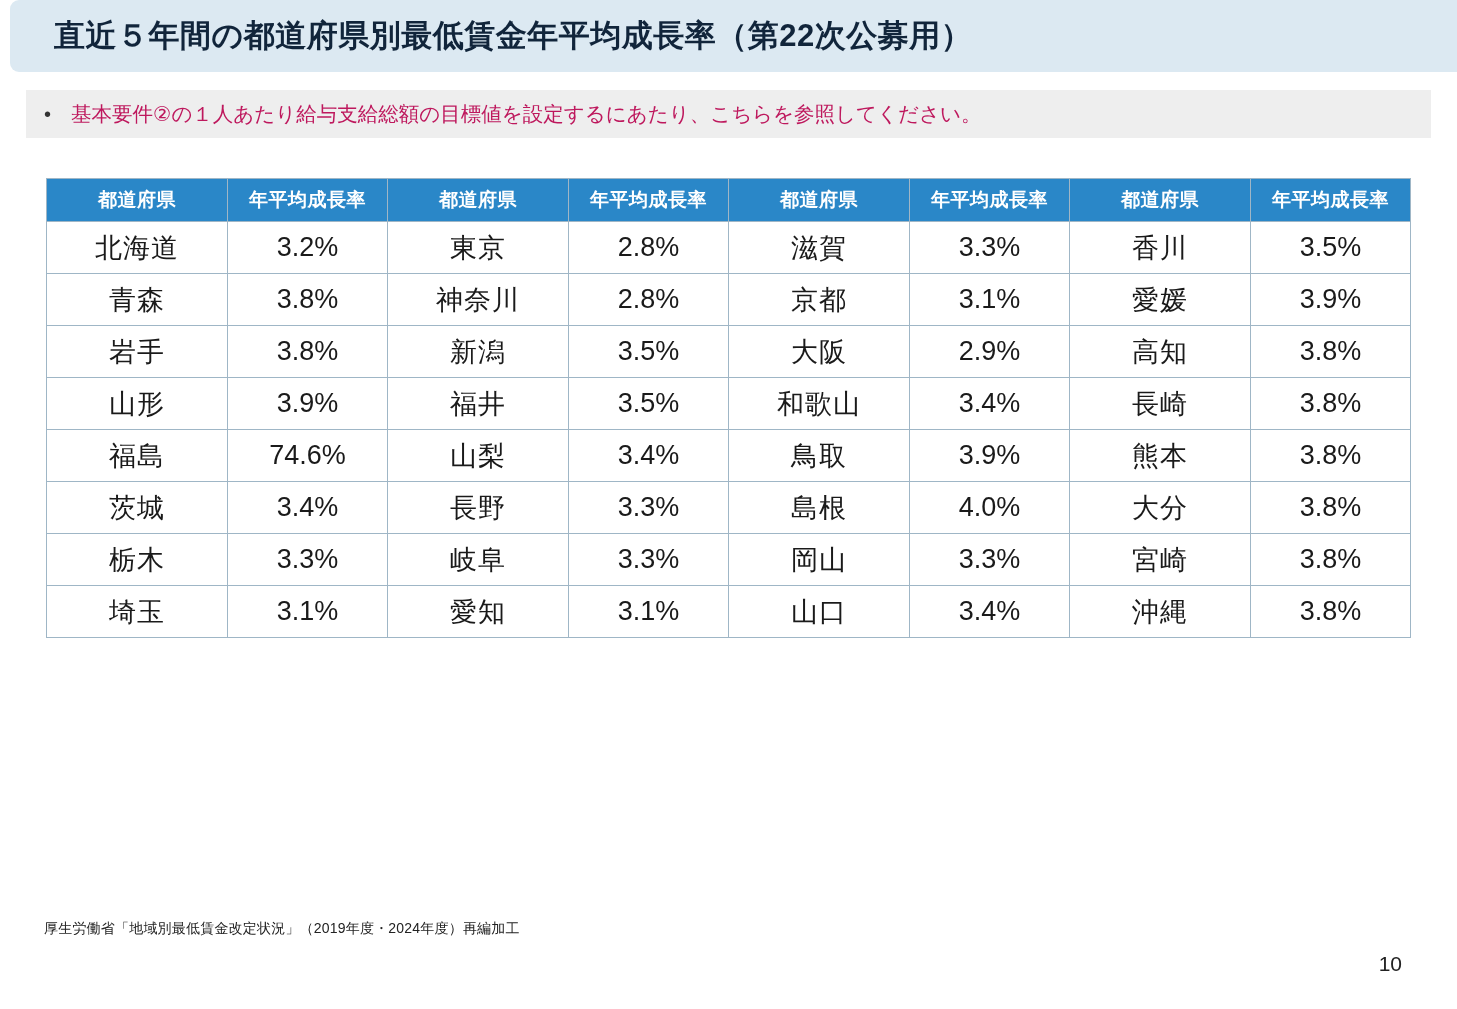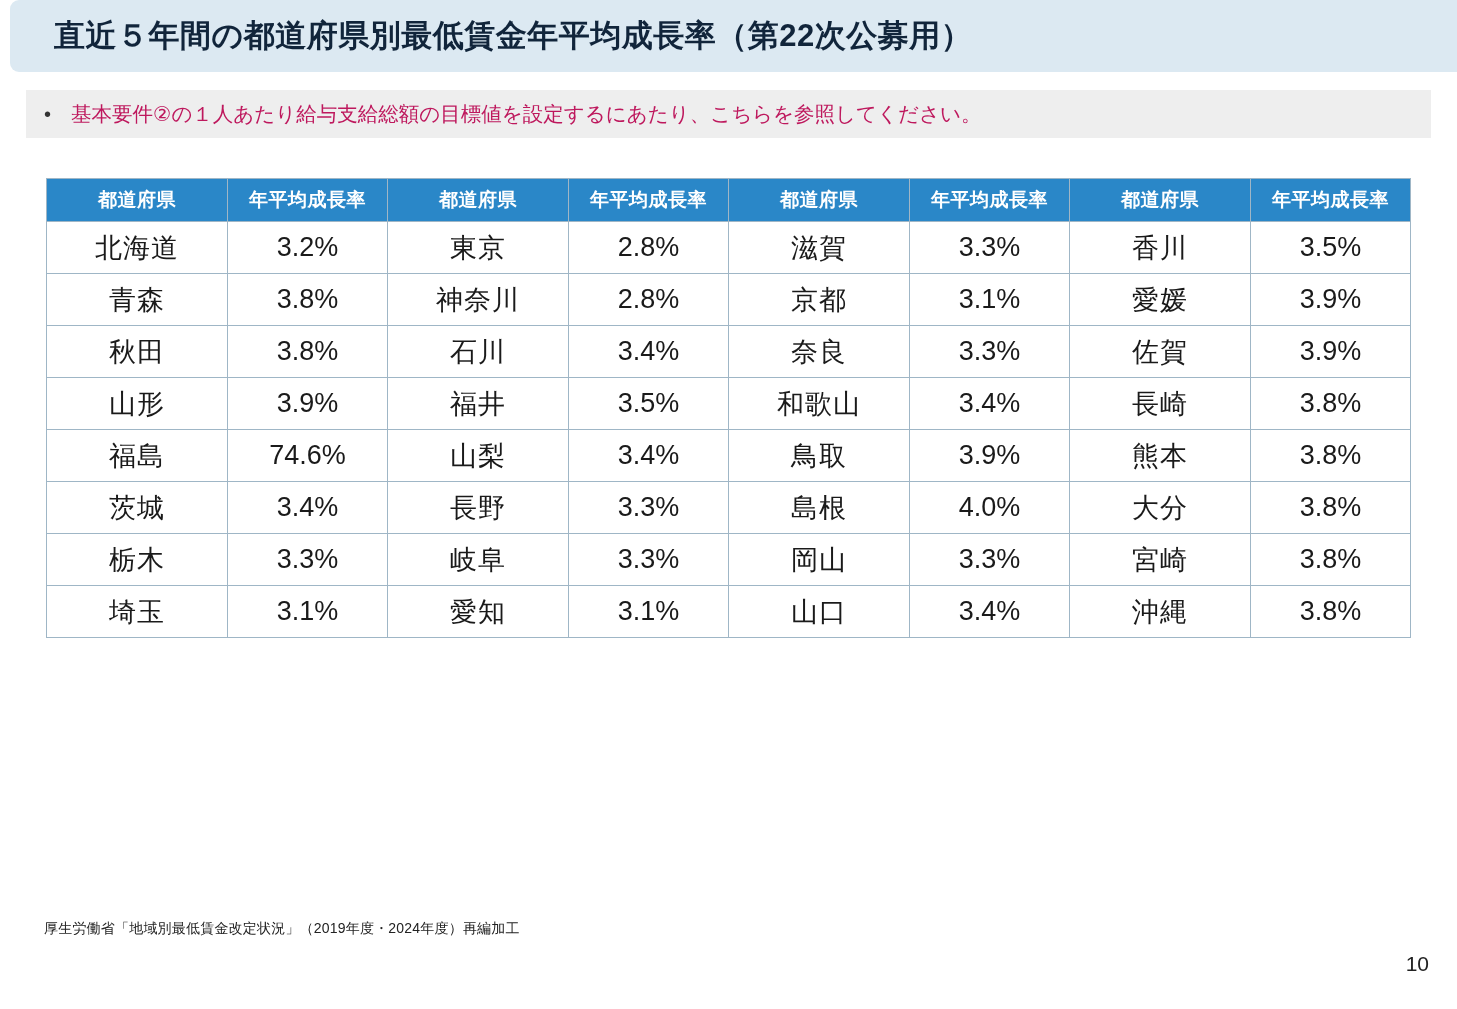--- a/index.html
+++ b/index.html
@@ -104,21 +104,21 @@
   .source {
     position: absolute;
     left: 44px;
     top: 920px;
     font-size: 14px;
     color: #222;
     letter-spacing: 0.2px;
   }
   .page-number {
     position: absolute;
-    right: 28px;
+    right: 55px;
     top: 952px;
     font-size: 21px;
     color: #222;
   }
 </style>
 </head>
 <body>
 
 <div class="slide">
 
@@ -169,28 +169,28 @@
           <td class="pref">青森</td>
           <td class="rate">3.8%</td>
           <td class="pref">神奈川</td>
           <td class="rate">2.8%</td>
           <td class="pref">京都</td>
           <td class="rate">3.1%</td>
           <td class="pref">愛媛</td>
           <td class="rate">3.9%</td>
         </tr>
         <tr>
-          <td class="pref">秋田</td>
-          <td class="rate">3.8%</td>
-          <td class="pref">石川</td>
-          <td class="rate">3.4%</td>
-          <td class="pref">奈良</td>
-          <td class="rate">3.3%</td>
-          <td class="pref">佐賀</td>
-          <td class="rate">3.9%</td>
+          <td class="pref">岩手</td>
+          <td class="rate">3.8%</td>
+          <td class="pref">新潟</td>
+          <td class="rate">3.5%</td>
+          <td class="pref">大阪</td>
+          <td class="rate">2.9%</td>
+          <td class="pref">高知</td>
+          <td class="rate">3.8%</td>
         </tr>
         <tr>
           <td class="pref">山形</td>
           <td class="rate">3.9%</td>
           <td class="pref">福井</td>
           <td class="rate">3.5%</td>
           <td class="pref">和歌山</td>
           <td class="rate">3.4%</td>
           <td class="pref">長崎</td>
           <td class="rate">3.8%</td>

